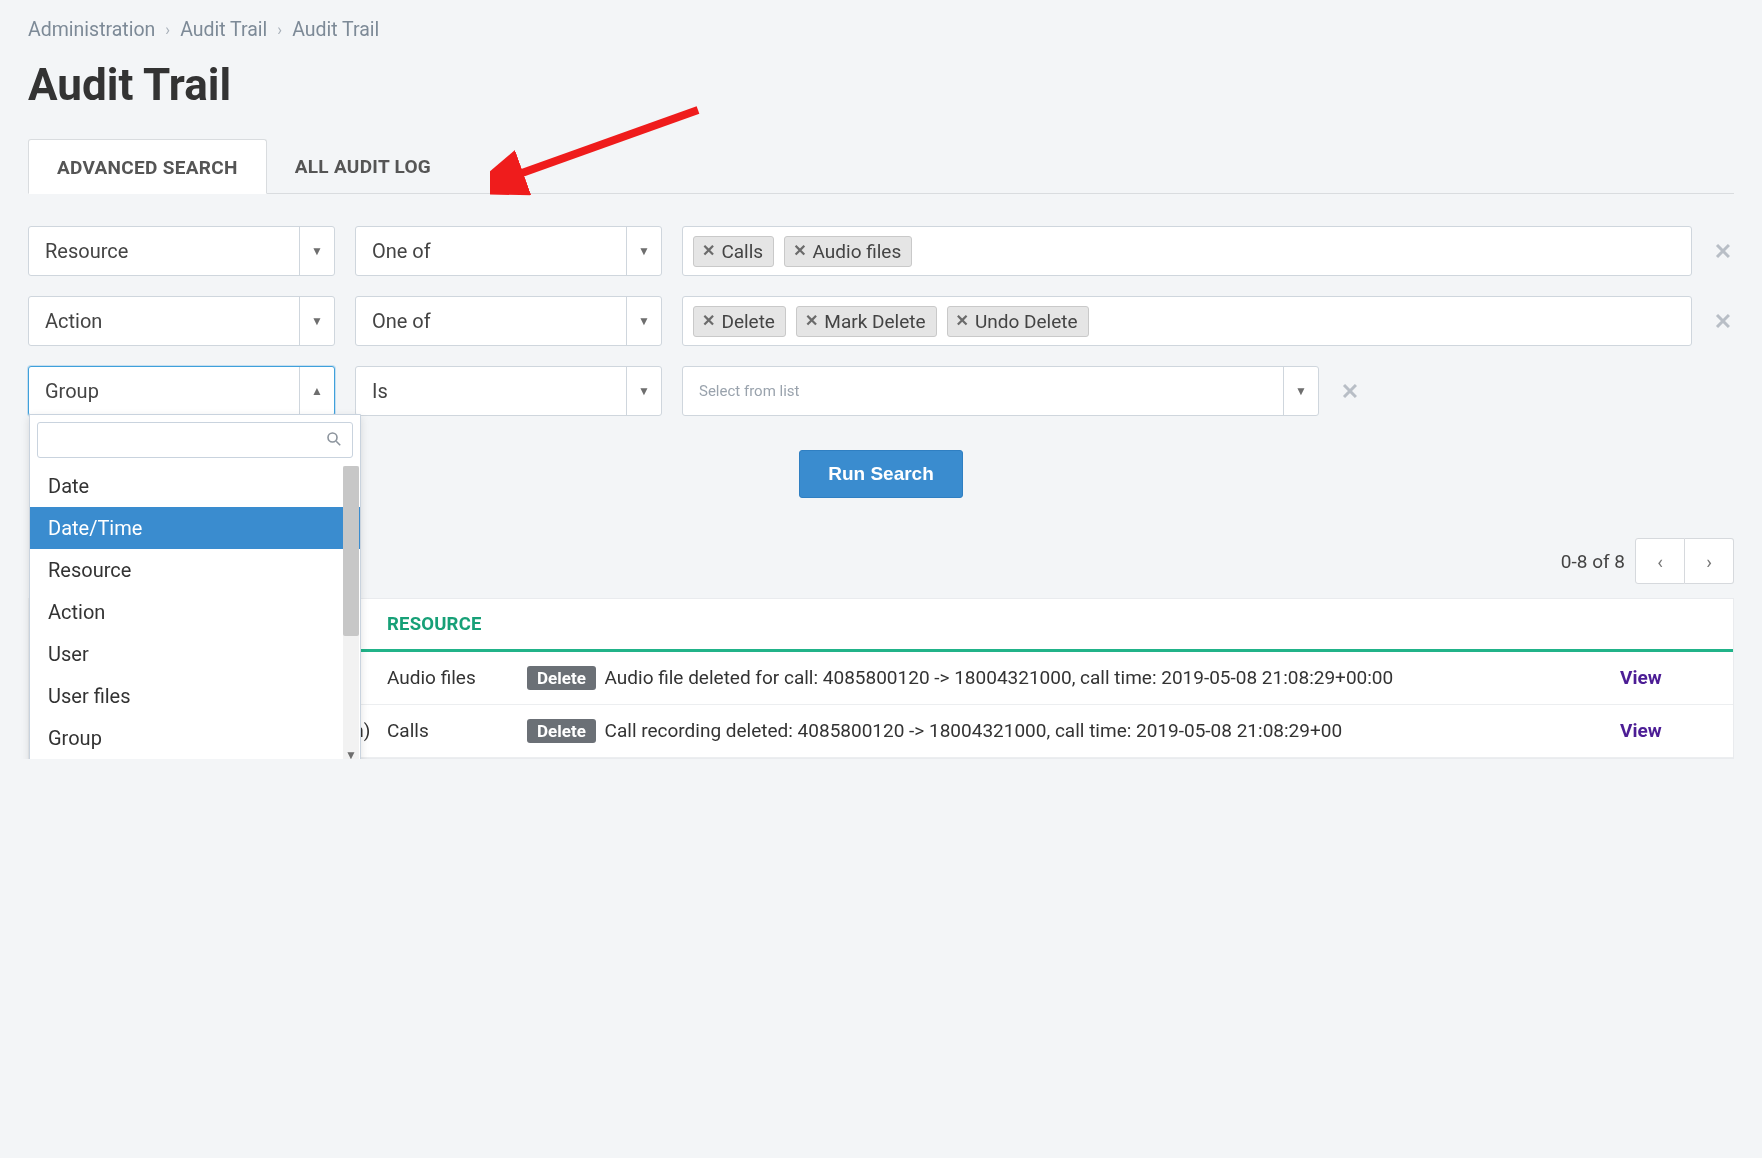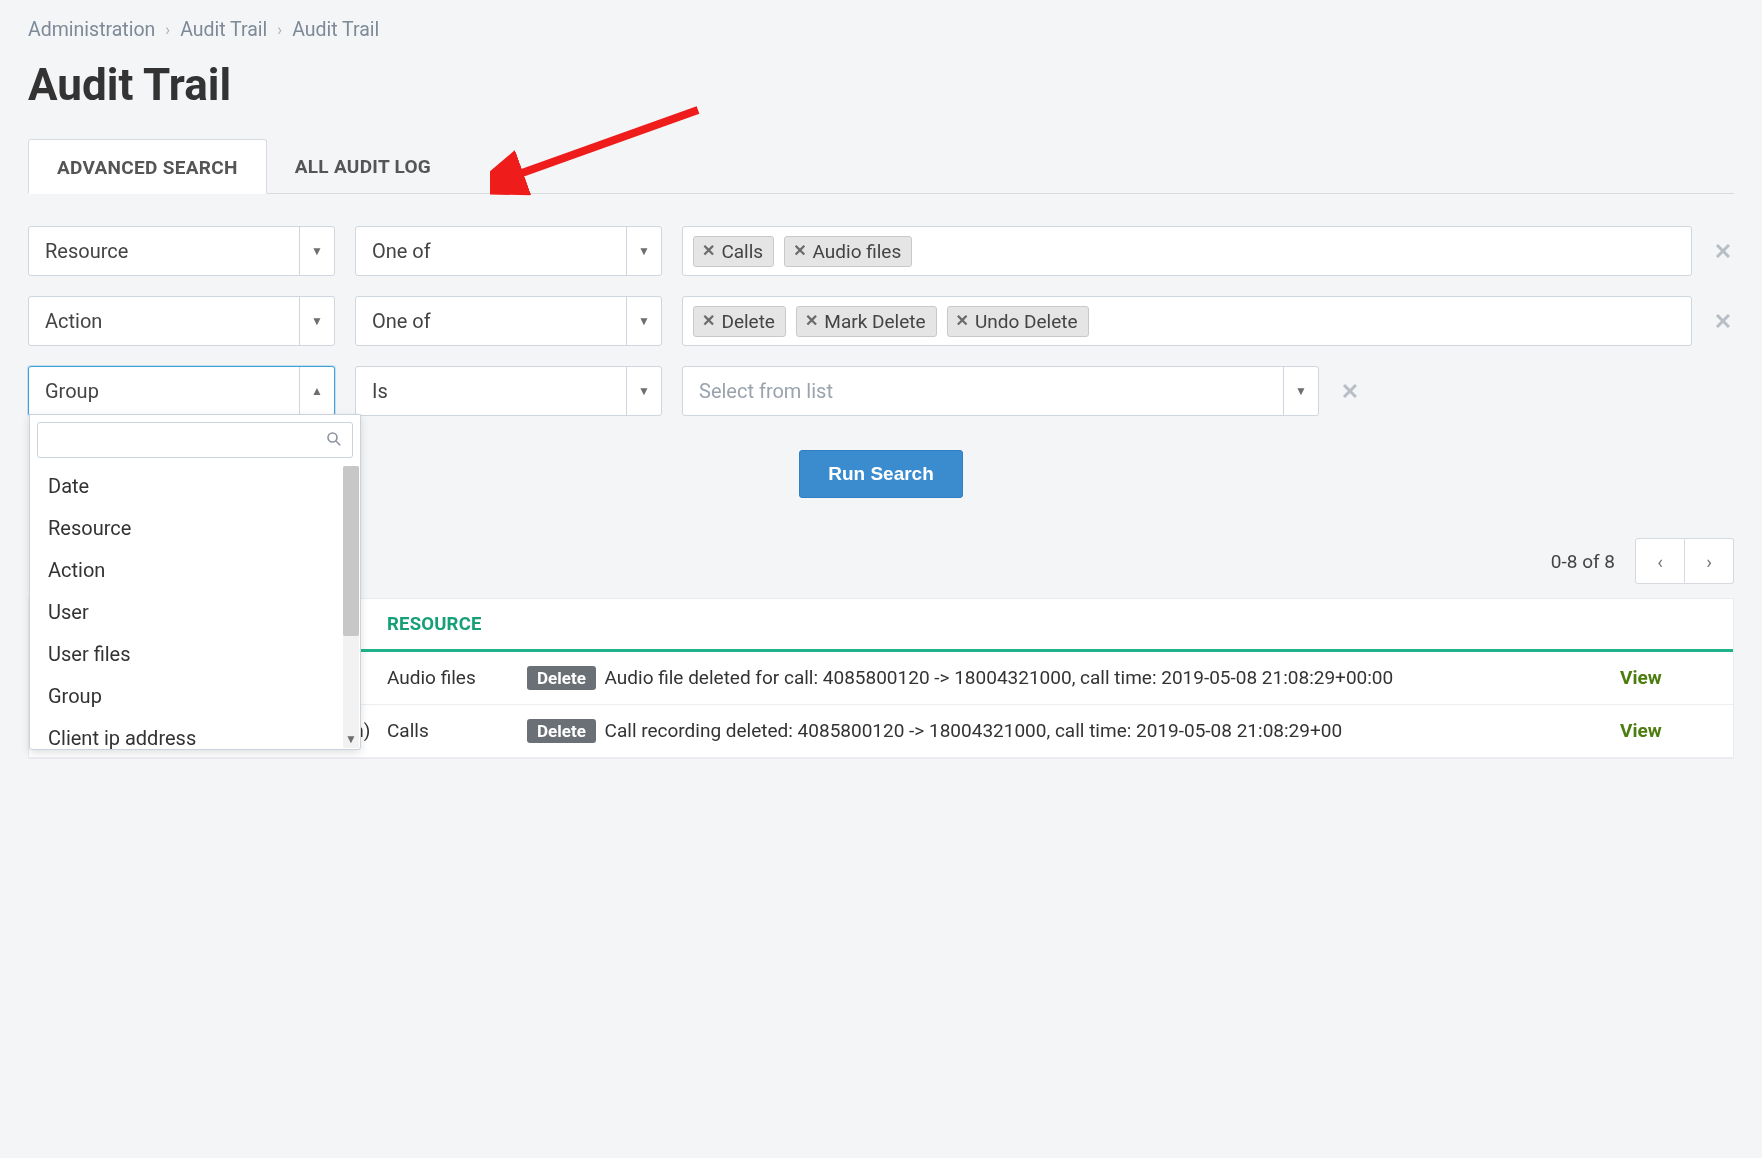--- a/index.html
+++ b/index.html
@@ -15,37 +15,37 @@
 .select2-box{display:flex;background:#fff;border:1px solid #cfd6dd;border-radius:3px;height:48px;min-width:0;}
 .select2-box .label{flex:1;padding:10px 16px;font-size:20px;color:#444;display:flex;align-items:center;}
 .select2-box .toggle{width:34px;border-left:1px solid #cfd6dd;display:flex;align-items:center;justify-content:center;color:#6e6e6e;font-size:12px;}
 .select2-box.open{border:1px solid #3fa0db;box-shadow:0 0 0 1px #3fa0db40;}
 .w-field1{width:305px;}
 .w-field2{width:305px;}
 .tagbox{flex:1;display:flex;align-items:center;background:#fff;border:1px solid #cfd6dd;border-radius:3px;height:48px;padding:0 10px;gap:10px;}
 .tag{display:inline-flex;align-items:center;gap:6px;background:#e5e5e5;border:1px solid #c9c9c9;border-radius:3px;padding:3px 10px 3px 8px;font-size:19px;color:#444;}
 .tag .x{color:#6b6b6b;font-weight:700;font-size:16px;line-height:1;}
 .tagbox-select{display:flex;width:635px;}
-.tagbox-select .label{flex:1;padding:10px 16px;font-size:20px;color:#9aa3ad;display:flex;align-items:center;}
+.tagbox-select .label{flex:1;padding:10px 16px;font-size:15px;color:#9aa3ad;display:flex;align-items:center;}
 .row-remove{color:#b8bec6;font-size:22px;font-weight:700;cursor:pointer;width:22px;text-align:center;}
 .run-row{display:flex;justify-content:center;margin-bottom:40px;}
 .btn-run{background:#3a8ccf;color:#fff;border:1px solid #2f7fc2;border-radius:3px;font-size:19px;font-weight:700;padding:12px 28px;}
-.pager-row{display:flex;justify-content:flex-end;align-items:center;gap:20px;margin-bottom:14px;}
+.pager-row{display:flex;justify-content:flex-end;align-items:center;gap:10px;margin-bottom:14px;}
 .pager-info{color:#444;font-size:19px;}
 .pager-btns{display:flex;}
 .pager-btn{width:48px;height:44px;border:1px solid #d6d9dd;background:#fff;display:flex;align-items:center;justify-content:center;color:#777;}
 .pager-btn:first-child{border-radius:3px 0 0 3px;}
 .pager-btn:last-child{border-radius:0 3px 3px 0;border-left:none;}
 .table{background:#fff;border:1px solid #e9ebee;}
 .thead{display:grid;grid-template-columns:200px 140px 140px 1fr 95px;padding:14px 18px;border-bottom:3px solid #21b389;}
 .thead .th{color:#17a077;font-weight:700;font-size:18.5px;letter-spacing:0.2px;}
 .trow{display:grid;grid-template-columns:200px 140px 140px 1fr 95px;padding:14px 18px;border-bottom:1px solid #eceef0;align-items:start;font-size:19px;color:#333;}
 .trow .user{color:#333;}
 .badge-del{display:inline-block;background:#6b7076;color:#fff;border-radius:3px;font-size:17px;padding:2px 10px;font-weight:700;margin-right:4px;}
-.view-link{color:#4d7c0f;font-weight:700;}
+.view-link{color:#4c1d95;font-weight:700;}
 
 .dropdown-panel{position:absolute;top:100%;left:0;width:330px;background:#fff;border:1px solid #c9d3de;border-radius:0 0 3px 3px;box-shadow:0 3px 8px rgba(0,0,0,0.12);z-index:200;margin-top:-1px;}
 .dd-search{padding:7px;border-bottom:0;}
 .dd-search-inner{position:relative;border:1px solid #c9d3de;border-radius:3px;display:flex;align-items:center;padding:5px 10px;}
 .dd-search-inner input{border:0;outline:0;font-size:19px;flex:1;}
 .dd-search-inner .mag{color:#8b939c;font-size:18px;}
 .dd-list{max-height:300px;overflow:hidden;position:relative;}
 .dd-item{padding:9px 18px;font-size:20px;color:#333;}
 .dd-item.highlight{background:#3a8ccf;color:#fff;}
 .dd-scroll{position:absolute;right:1px;top:1px;width:16px;height:calc(100% - 2px);background:#f2f2f2;}
@@ -150,20 +150,21 @@
                 <svg width="16" height="16" viewBox="0 0 16 16" fill="none">
                     <circle cx="6.5" cy="6.5" r="4.5" stroke="#8b939c" stroke-width="1.6"></circle>
                     <line x1="10.2" y1="10.2" x2="14.2" y2="14.2" stroke="#8b939c" stroke-width="1.6"></line>
                   </svg>
               </span>
             </div>
           </div>
           <div class="dd-list-wrap">
             <div class="dd-list" id="dd-list">
                 <div class="dd-item">Date</div>
+                <div class="dd-item highlight">Date/Time</div>
                 <div class="dd-item">Resource</div>
                 <div class="dd-item">Action</div>
                 <div class="dd-item">User</div>
                 <div class="dd-item">User files</div>
                 <div class="dd-item">Group</div>
                 <div class="dd-item" style="max-height: 14px; overflow: hidden; color: rgb(51, 51, 51);">Client ip address</div>
               </div>
             <div class="dd-scroll"></div>
             <div class="dd-thumb"></div>
             <div class="dd-down">▼</div>

